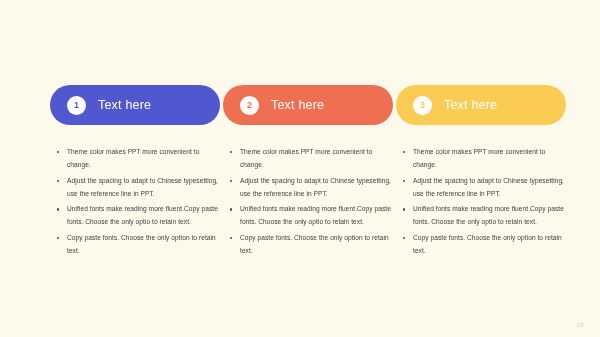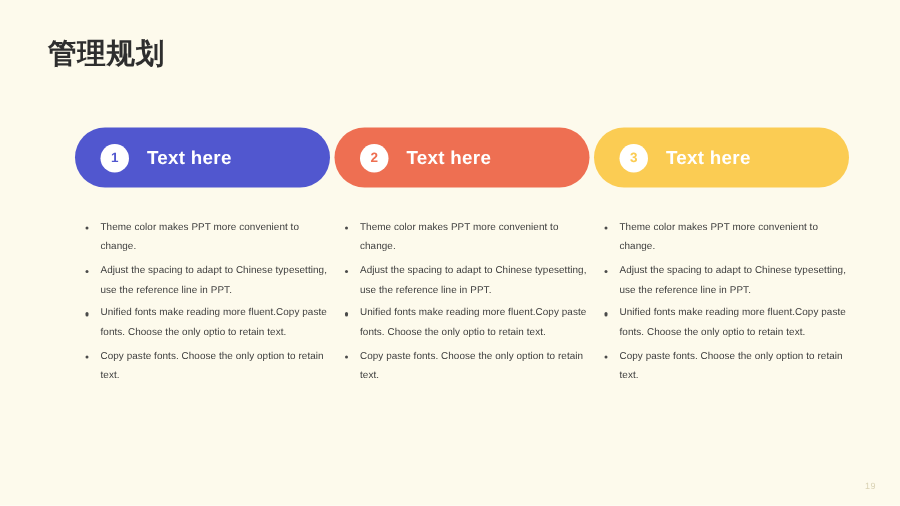--- a/index.html
+++ b/index.html
@@ -66,21 +66,21 @@
     align-items: center;
     justify-content: center;
     font-size: 9px;
     font-weight: bold;
     line-height: 1;
   }
   .pill-label {
     margin-left: 12px;
     color: #ffffff;
     font-size: 12.5px;
-    font-weight: bold;
+    font-weight: normal;
     letter-spacing: 0.2px;
     white-space: nowrap;
   }
 
   .bullets {
     margin: 0;
     padding: 0;
     list-style: none;
     margin-top: 21px;
     padding-left: 6px;
@@ -113,21 +113,20 @@
     font-size: 6px;
     color: #d9d2b4;
     letter-spacing: 0.3px;
   }
 </style>
 </head>
 <body>
 
 <div id="slide" style="background: rgb(253, 250, 236);">
 
-  <div id="slide-title">管理规划</div>
 
   <div id="columns">
 
     <div class="column col-0">
       <div class="pill" style="background: rgb(81, 87, 207);">
         <div class="pill-num" style="background: rgb(255, 255, 255); color: rgb(81, 87, 207);">1</div>
         <div class="pill-label">Text here</div>
       </div>
       <ul class="bullets">
         <li class="bullet">

